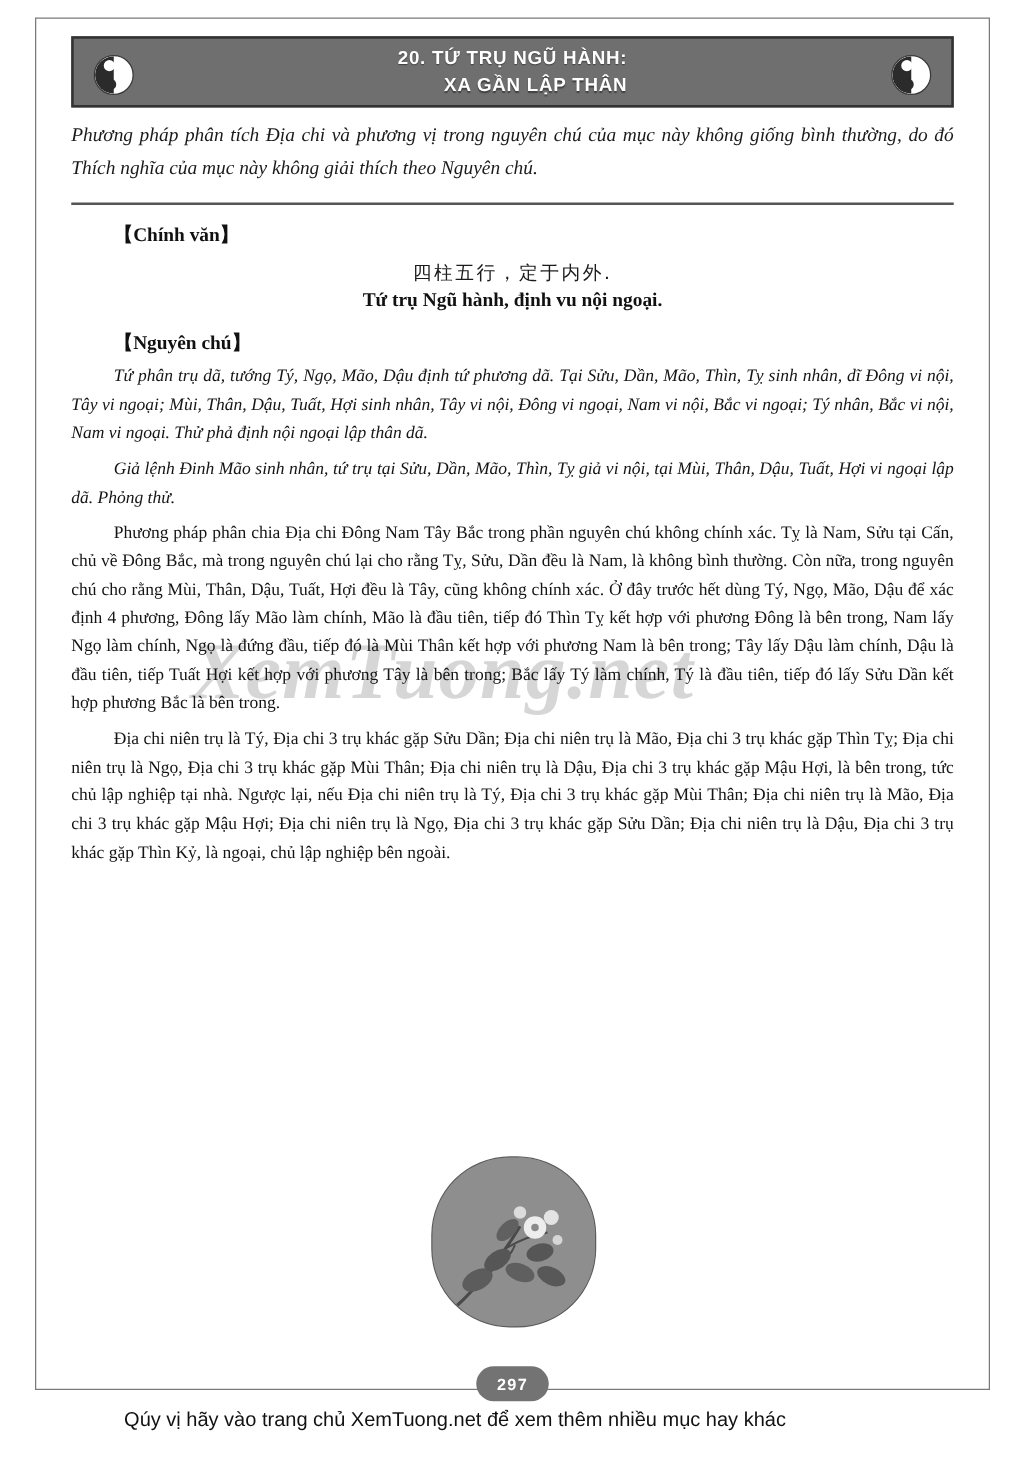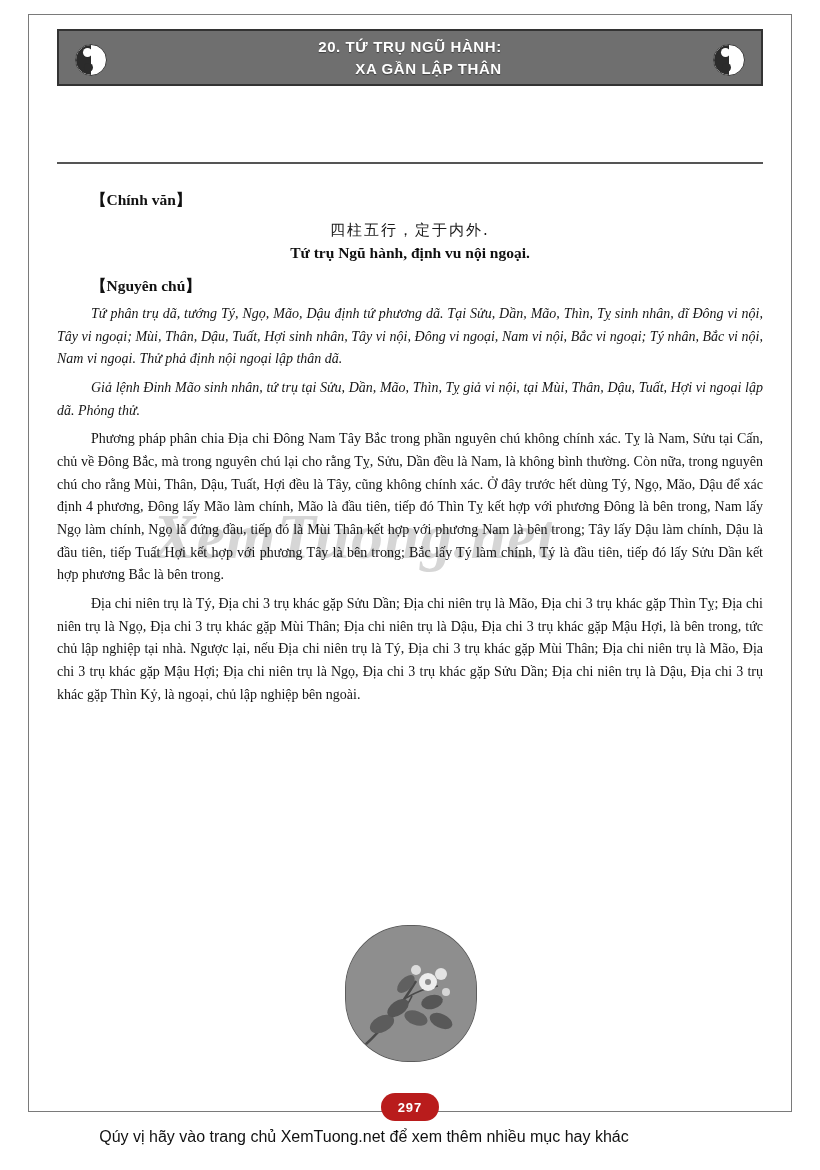--- a/index.html
+++ b/index.html
@@ -104,21 +104,21 @@
     position: absolute;
     left: 57px; top: 162px;
     width: 706px;
     height: 2px;
     background: #555555;
   }
 
   
   .content {
     position: absolute;
-    left: 57px; top: 176px;
+    left: 57px; top: 164px;
     width: 706px;
   }
   .sect-head {
     font-weight: bold;
     font-size: 15.5px;
     margin: 14px 0 6px 34px;
     color: #111111;
   }
   .chinese {
     text-align: center;
@@ -175,21 +175,21 @@
   }
   .illustration svg { display: block; }
 
   
   .page-num {
     position: absolute;
     left: 381px; top: 1093px;
     width: 58px;
     height: 28px;
     border-radius: 14px;
-    background: #b91c1c;
+    background: #737373;
     color: #ffffff;
     font-family: "Liberation Sans", sans-serif;
     font-size: 13px;
     font-weight: bold;
     display: flex;
     align-items: center;
     justify-content: center;
     letter-spacing: 1px;
   }
 
@@ -213,20 +213,21 @@
 
   <div class="header">
     <span class="yinyang left"></span>
     <div class="header-title">
       <span>20. TỨ TRỤ NGŨ HÀNH:</span>
       <span class="line2">XA GẦN LẬP THÂN</span>
     </div>
     <span class="yinyang right"></span>
   </div>
 
+  <div class="intro">Phương pháp phân tích Địa chi và phương vị trong nguyên chú của mục này không giống bình thường, do đó Thích nghĩa của mục này không giải thích theo Nguyên chú.</div>
   <div class="rule"></div>
 
   <div class="watermark">XemTuong.net</div>
 
   <div class="content">
 
     <div class="sect-head">【Chính văn】</div>
     <div class="chinese">四柱五行，定于内外.</div>
     <div class="chinese-translit">Tứ trụ Ngũ hành, định vu nội ngoại.</div>
 

